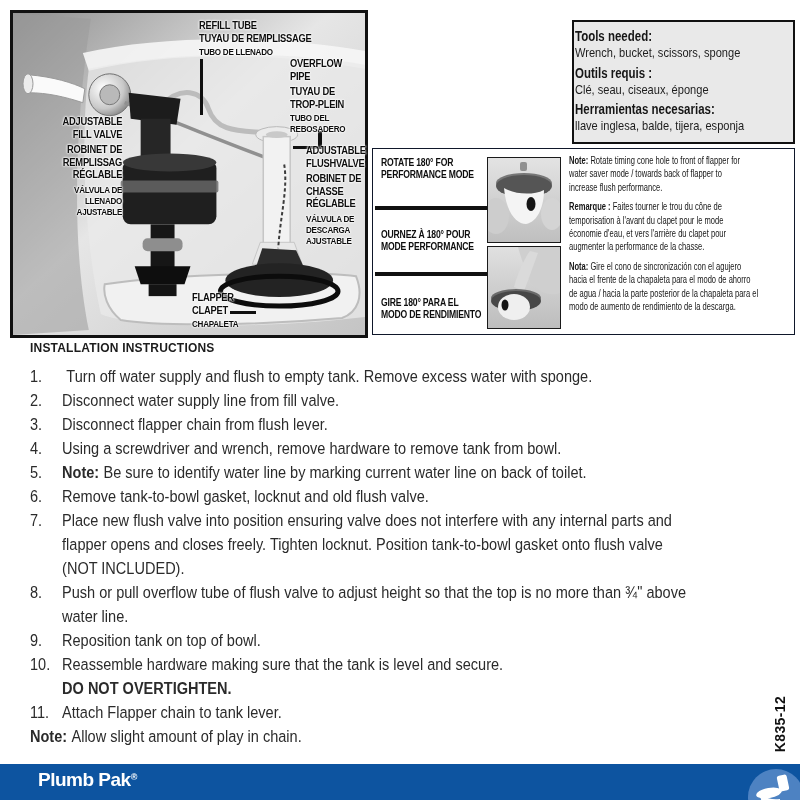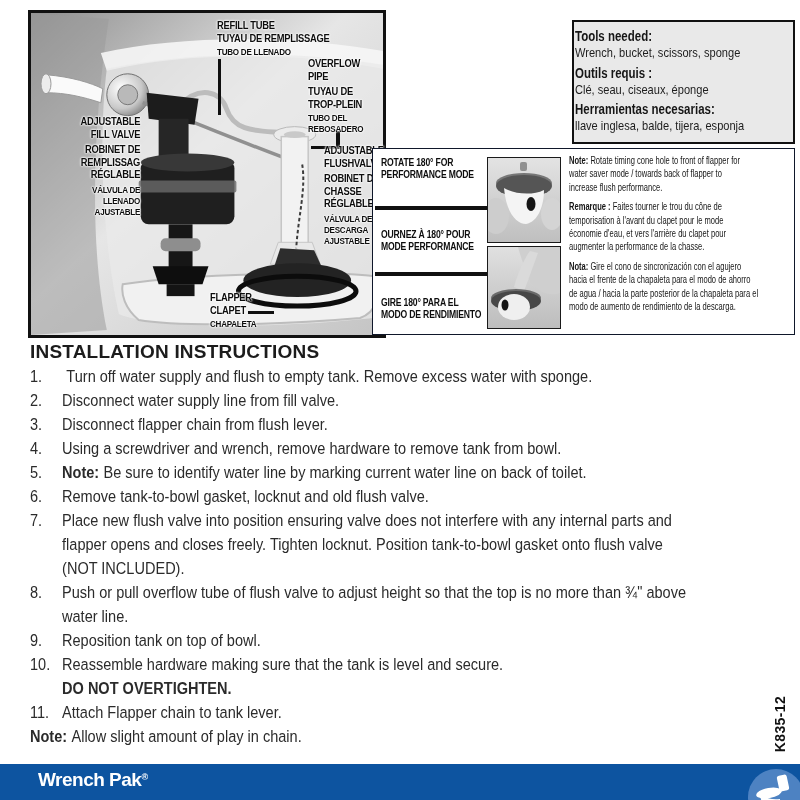--- a/index.html
+++ b/index.html
@@ -2,21 +2,21 @@
 <html><head>
 <meta charset="utf-8">
 <style>
   html,body{margin:0;padding:0;}
   .page{position:relative;width:800px;height:800px;background:#ffffff;overflow:hidden;
         font-family:"Liberation Sans",sans-serif;color:#222;}
   .pre{white-space:pre-line;}
 
   
   .diagram{position:absolute;left:10px;top:10px;width:358px;height:328px;
-           border:3px solid #111;box-sizing:border-box;background:#d6d6d6;margin-left:18px;}
+           border:3px solid #111;box-sizing:border-box;background:#d6d6d6;}
   .diagram svg{position:absolute;left:0;top:0;}
   .dlabel{position:absolute;font-weight:bold;color:#0d0d0d;letter-spacing:-0.3px;
           transform:scaleX(0.85);transform-origin:0 0;
           text-shadow:0 0 2px #fff,0 0 2px #fff,0 0 3px #fff;}
   .dlabel .l1{font-size:11px;line-height:12.5px;}
   .dlabel .l2{font-size:9.5px;line-height:11px;margin-top:2px;}
   .dlabel .mid{margin-top:3px;}
   .dlabel.ralign{transform-origin:100% 0;text-align:right;}
   .ptr{position:absolute;background:#0f0f0f;}
 
@@ -36,21 +36,21 @@
          transform:scaleX(0.86);transform-origin:0 0;}
   .rot-div{position:absolute;left:2px;width:116px;height:3.5px;background:#111;}
   .rphoto{position:absolute;left:114px;width:72px;border:1.3px solid #1a1a1a;
           box-sizing:content-box;background:#d8d8d8;overflow:hidden;}
   .rnotes{position:absolute;left:196px;top:5px;width:312px;font-size:10.8px;
           line-height:13.4px;color:#161616;transform:scaleX(0.70);transform-origin:0 0;}
   .rnotes p{margin:0 0 6px 0;}
   .rnotes b{padding-right:3px;}
 
   
-  .inst-title{position:absolute;left:30px;top:341px;font-weight:bold;font-size:19px;
+  .inst-title{position:absolute;left:30px;top:341px;font-weight:bold;font-size:12px;
               letter-spacing:0.2px;color:#1c1c1c;}
   .inst-list{position:absolute;left:30px;top:365px;width:856px;font-size:16.8px;
              line-height:24px;color:#2b2b2b;transform:scaleX(0.866);transform-origin:0 0;}
   .inst-row{display:flex;}
   .inst-num{width:37px;flex:none;}
   .inst-text{flex:1;}
   .inst-text b{padding-right:5px;}
   .inst-text .blk{display:block;font-weight:bold;padding:0;}
   .inst-foot{margin-top:0;}
   .inst-foot b{padding-right:5px;}
@@ -283,21 +283,21 @@
       </div>
     <div class="inst-row">
         <span class="inst-num">11.</span>
         <span class="inst-text"><span class="pre">Attach Flapper chain to tank lever.</span></span>
       </div>
     <div class="inst-foot"><b>Note:</b><span>Allow slight amount of play in chain.</span></div>
   </div>
 
   <div class="partnum">K835-12</div>
   <div class="footer-bar"></div>
-  <div class="brand"><span>Wrench Pak</span><sup>®</sup></div>
+  <div class="brand"><span>Plumb Pak</span><sup>®</sup></div>
   <div class="brand-sub">by Keeney</div>
   <div class="toilet-circle">
     <svg width="56" height="56" viewBox="0 0 56 56">
       <rect x="30" y="6" width="10" height="16" rx="2.5" fill="#ffffff" transform="rotate(-12 35 14)"></rect>
       <ellipse cx="21" cy="24" rx="13" ry="5" fill="#ffffff" transform="rotate(-10 21 24)"></ellipse>
       <path d="M12,26 C13,35 19,41 28,41 L32,41 L32,30 C24,31 17,29 12,26 Z" fill="#ffffff"></path>
     </svg>
   </div>
 
 </div>

